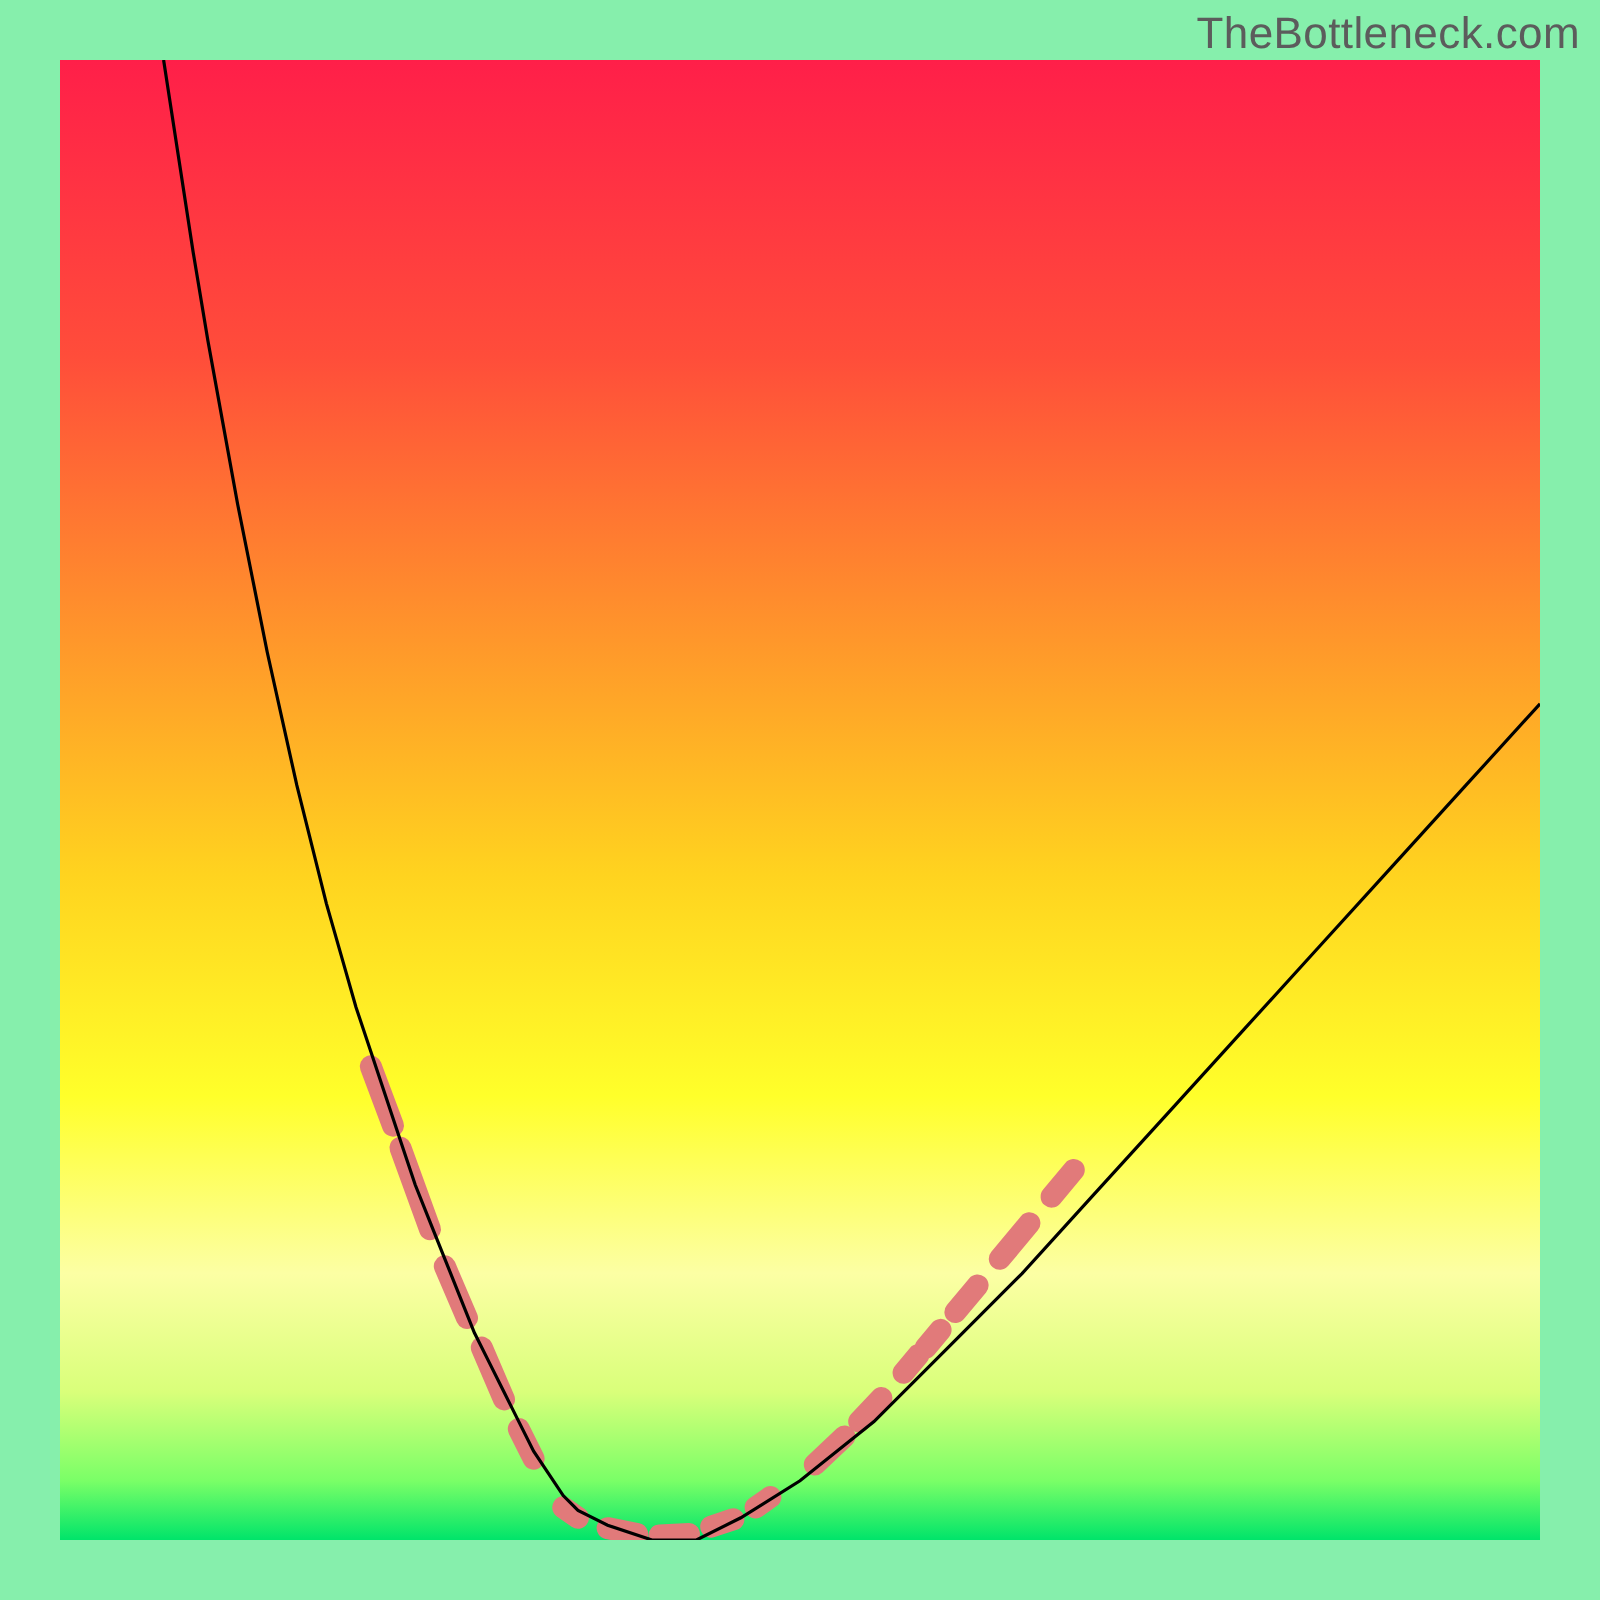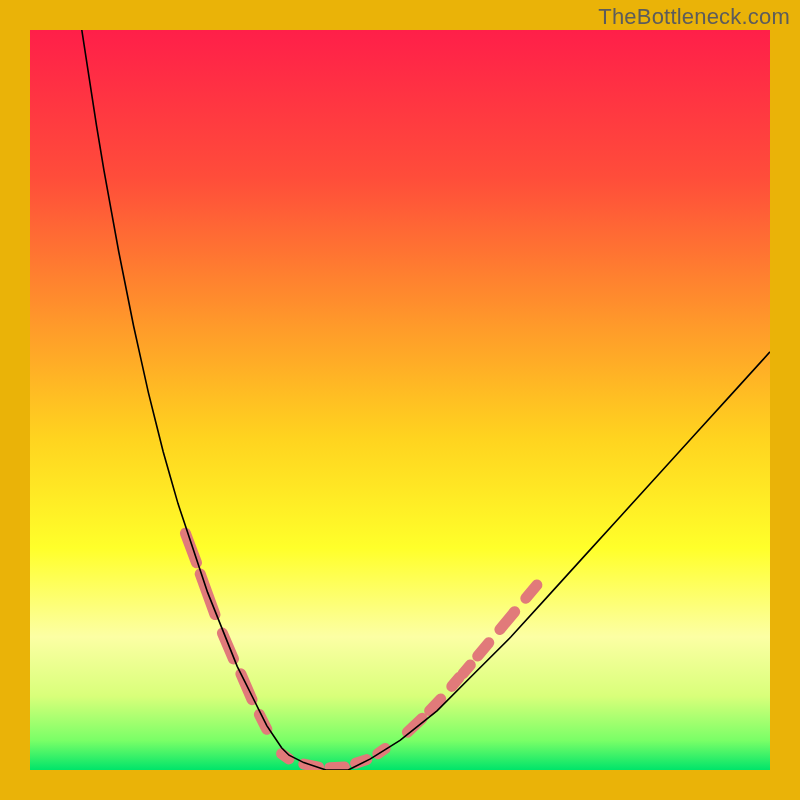--- a/index.html
+++ b/index.html
@@ -9,21 +9,21 @@
     height: 800px;
     background: #000;
     overflow: hidden;
     font-family: Arial, Helvetica, sans-serif;
   }
   .frame {
     position: absolute;
     top: 0; left: 0;
     width: 800px;
     height: 800px;
-    background: #eab308;
+    background: #86efac;
   }
   .watermark {
     position: absolute;
     top: 4px;
     right: 10px;
     color: #5c5c5c;
     font-size: 22px;
     font-weight: 500;
     letter-spacing: 0.2px;
     z-index: 10;

